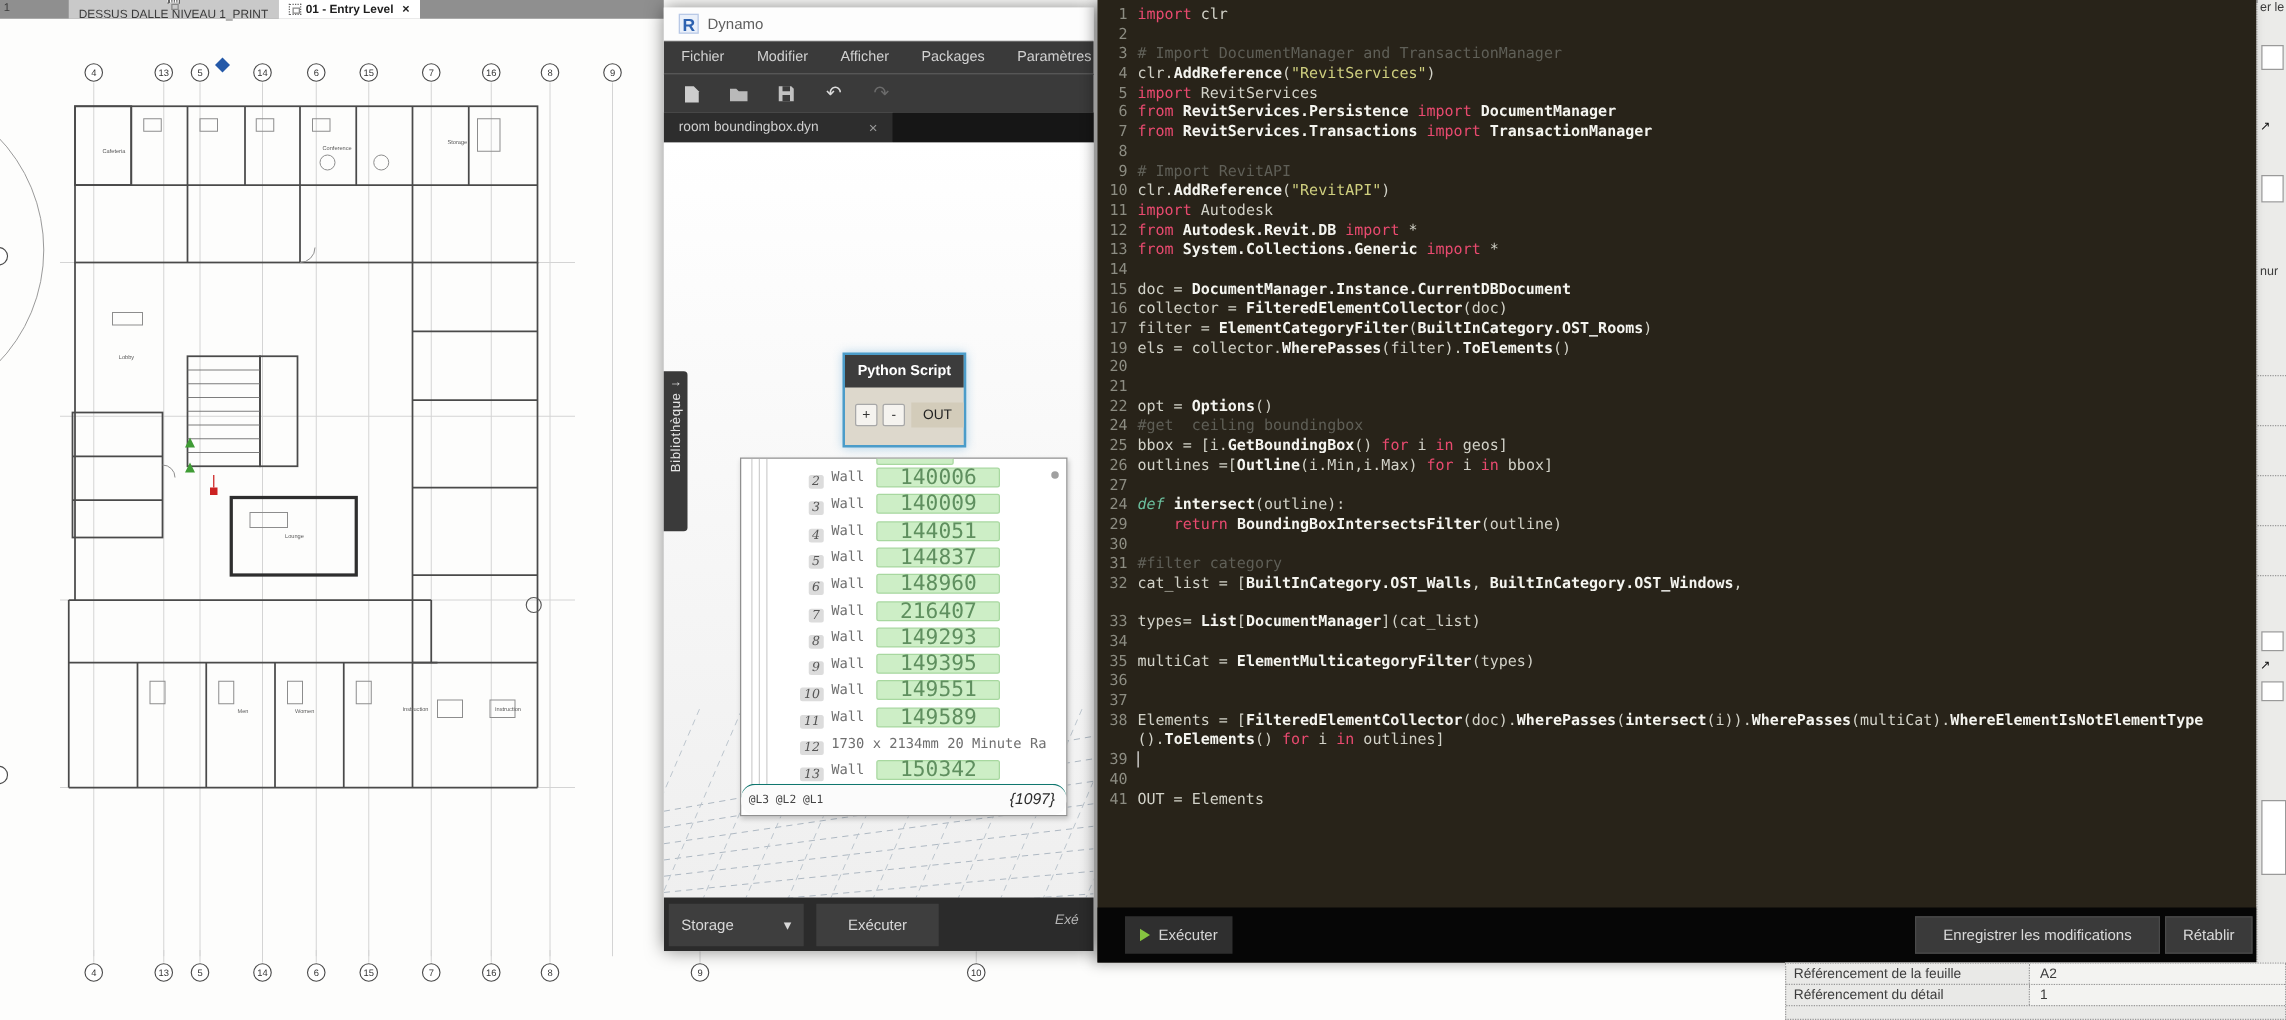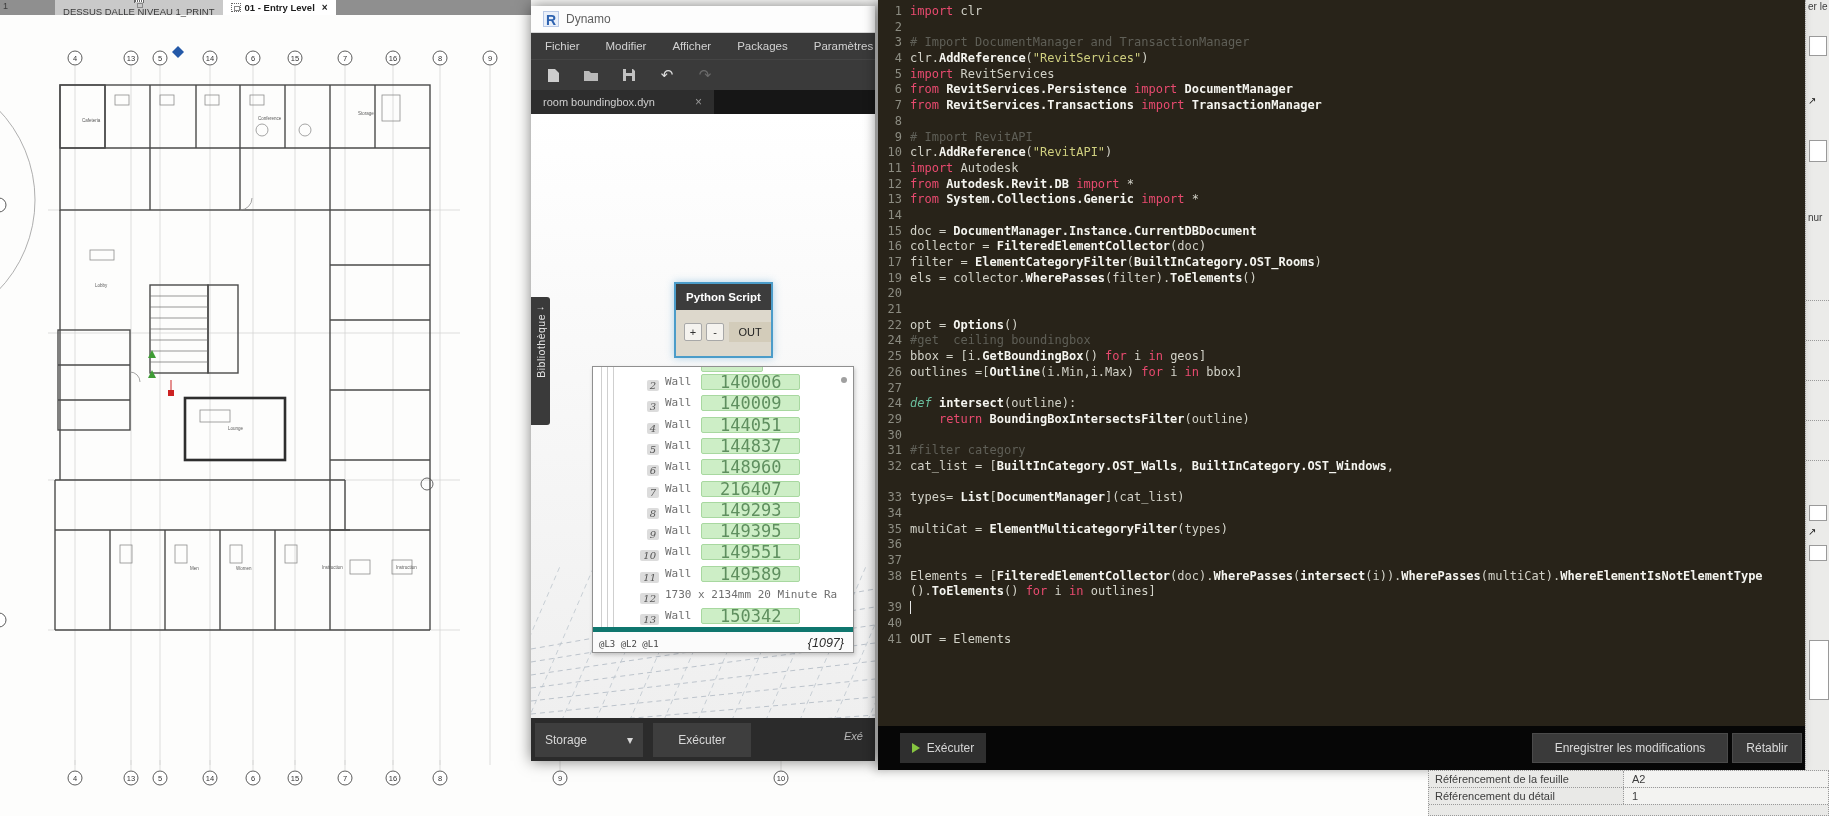--- a/index.html
+++ b/index.html
@@ -92,22 +92,22 @@
                 font-family:"DejaVu Serif",serif; font-style:italic; font-size:10px; color:#555; }
   .w-lbl { position:absolute; left:72px; width:184px; font-family:"DejaVu Sans Mono",monospace;
            font-size:11px; color:#6f6f6f; white-space:nowrap; overflow:hidden; }
   .w-val { position:absolute; left:108px; top:-1px; font-family:"DejaVu Sans Mono",monospace; font-size:17px;
            color:#5f8f5f; background:#cdeec6; border:1px solid #a8d8a0; border-radius:2px;
            padding:0 18px; line-height:14px; }
   #w-partial-chip { position:absolute; left:108px; top:-9px; width:62px; height:14px;
                     background:#cdeec6; border:1px solid #a8d8a0; border-radius:2px; }
   #watch-scroll-dot { position:absolute; right:6px; top:10px; width:6px; height:6px; border-radius:50%;
                       background:#a0a0a0; }
-  #watch-footer { position:absolute; left:0; bottom:0; width:100%; height:25px; border-top:5px solid #0f766e;
-                  background:#fbfbfb; }
+  #watch-footer { position:absolute; left:0; bottom:0; width:100%; height:25px; border-top:1px solid #0f766e;
+                  background:#fbfbfb;border-radius:11px; }
   #watch-levels { position:absolute; left:6px; top:7px; font-family:"DejaVu Sans Mono",monospace;
                   font-size:9px; color:#444; }
   #watch-count { position:absolute; right:9px; top:4px; font-size:12.5px; font-style:italic; color:#2b2b2b; }
 
   
   #code-panel { position:absolute; left:878px; top:0; width:927px; height:770px; z-index:5;
                 background:#282319; box-shadow:-4px 0 10px rgba(0,0,0,.35); }
   #code-lines { position:absolute; left:0; top:0; width:100%; height:726px; overflow:hidden; padding-top:4px; }
   .c-row { display:flex; height:15.7px; font-family:"DejaVu Sans Mono",monospace; font-size:12px;
            line-height:15.7px; white-space:pre; }

